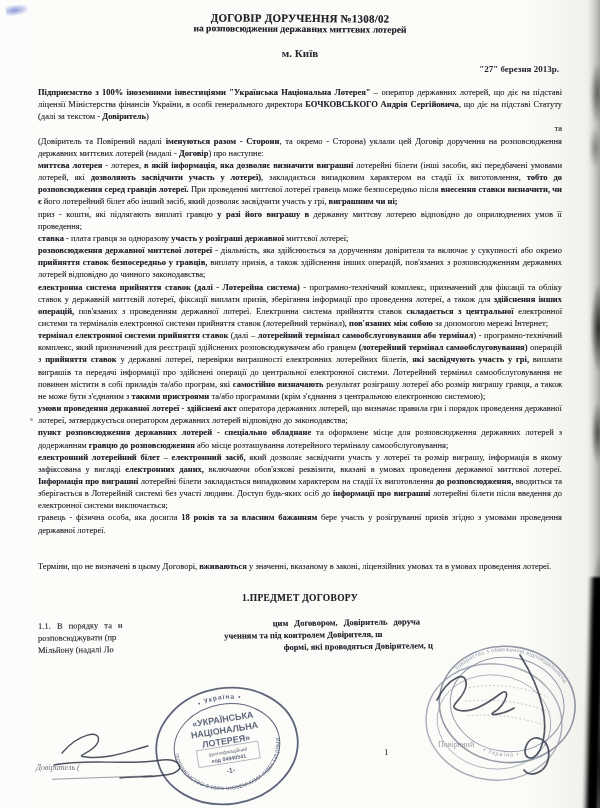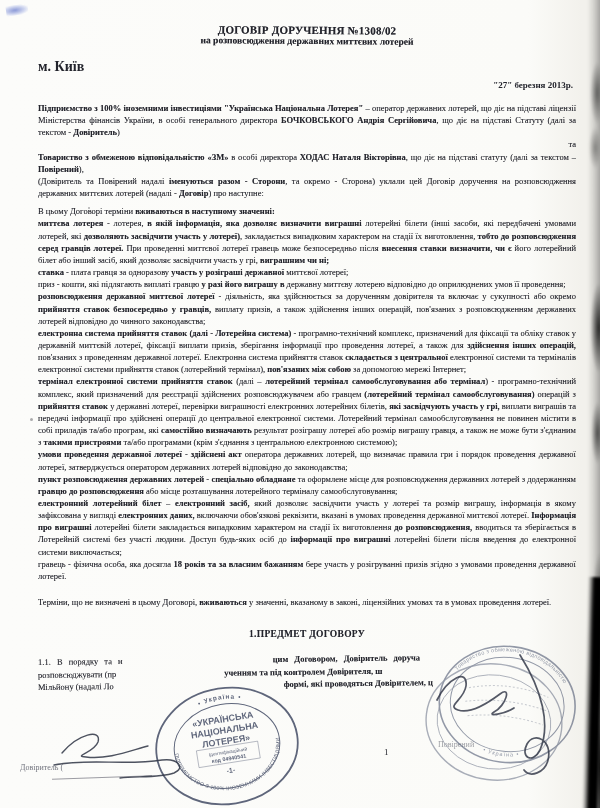--- a/index.html
+++ b/index.html
@@ -1,37 +1,37 @@
 <!DOCTYPE html>
 <html style="--ink-left: #3d4660; --ink-right: #3f4a66;"><head>
 <meta charset="utf-8">
 <style>
   html,body{margin:0;padding:0;}
   body{width:600px;height:808px;position:relative;overflow:hidden;
        background:#fbfbf8;font-family:"Liberation Serif","DejaVu Serif",serif;color:#23242c;}
   .page{position:absolute;inset:0;background:linear-gradient(to right,#fcfcfa 0%,#fbfbf8 88%,#f2f1ec 97%);}
-  .doc{position:absolute;left:0;top:12px;width:600px;padding:12px 24px 0 38px;box-sizing:border-box;}
+  .doc{position:absolute;left:0;top:0;width:600px;padding:12px 38px 0 38px;box-sizing:border-box;}
   .title{ text-align:center;font-weight:bold;font-size:11px;letter-spacing:.2px;transform:rotate(.4deg);
           text-shadow:0 0 .5px rgba(10,10,20,.5);}
   .subtitle{text-align:center;font-weight:bold;font-size:9.5px;transform:rotate(.45deg);
           text-shadow:0 0 .5px rgba(10,10,20,.45);}
-  .city{margin-top:13px;font-size:14px;font-weight:bold;}
+  .city{margin-top:13px;font-size:11px;font-weight:bold;text-align:center;}
   .date{margin-top:5px;font-size:9px;font-weight:bold;text-align:right;padding-right:3px;}
   .bodytext{margin-top:12px;font-size:8.5px;line-height:12.15px;}
   .para{text-align:justify;text-shadow:0 0 .4px rgba(20,20,30,.35);}
   .para.left{text-align:right;}
   .para.center{text-align:center;}
   .para.frag{text-align:left;transform:rotate(-.7deg);transform-origin:0 50%;}
   .para.wsp span{word-spacing:4px;}
   .b{font-weight:bold;}
   .gap{display:inline-block;height:1px;}
   .heading{font-weight:bold;font-size:9.5px;letter-spacing:.3px;}
   
   .pageno{position:absolute;left:384px;top:747px;font-size:9px;}
-  .siglabel-left{position:absolute;left:20px;top:763px;font-size:8px;color:#4c4f5c;opacity:.8;}
+  .siglabel-left{position:absolute;left:36px;top:763px;font-size:8px;color:#4c4f5c;opacity:.8;font-style:italic;}
   .sigline-left{position:absolute;left:52px;top:777px;width:100px;height:1px;background:rgba(60,60,75,.5);transform:rotate(-2deg);}
   .siglabel-right{position:absolute;left:438px;top:740px;font-size:8px;color:#4c4f5c;opacity:.55;}
   
   .stamp{position:absolute;pointer-events:none;}
   .stamp-left{left:152px;top:684px;width:150px;height:124px;transform:rotate(-9deg);opacity:.82;z-index:3;}
   .stamp-right{left:418px;top:634px;width:170px;height:160px;transform:rotate(7deg);opacity:.55;z-index:3;}
   .sig{position:absolute;z-index:4;pointer-events:none;}
   .sig-left{left:40px;top:720px;width:170px;height:80px;}
   .sig-right{left:415px;top:630px;width:170px;height:160px;}
   
@@ -61,34 +61,32 @@
 <div class="page">
 
   <div class="doc">
     <div class="title">ДОГОВІР ДОРУЧЕННЯ №1308/02</div>
     <div class="subtitle">на розповсюдження державних миттєвих лотерей</div>
     <div class="city">м. Київ</div>
     <div class="date">"27" березня 2013р.</div>
     <div class="bodytext">
         <div class="para"><span class="b">Підприємство з 100% іноземними інвестиціями "Українська Національна Лотерея"</span><span> – оператор державних лотерей, що діє на підставі ліцензії Міністерства фінансів України, в особі генерального директора </span><span class="b">БОЧКОВСЬКОГО Андрія Сергійовича</span><span>, що діє на підставі Статуту  (далі за текстом - </span><span class="b">Довіритель</span><span>)</span></div>
         <div class="para left"><span>та</span></div>
-        <div class="para"><span class="b">Товариство з обмеженою відповідальністю «ЗМ»</span><span> в особі директора </span><span class="b">ХОДАС Наталя Вікторівна</span><span>, що діє на підставі статуту (далі за текстом – </span><span class="b">Повірений</span><span>),</span></div>
         <div class="para"><span>(Довіритель та Повірений надалі </span><span class="b">іменуються разом - Сторони</span><span>, та окремо - Сторона) уклали цей Договір доручення на розповсюдження державних миттєвих лотерей (надалі - </span><span class="b">Договір</span><span>) про наступне:</span></div>
-        <div class="para" style="margin-top: 6px;"><span>В цьому Договорі терміни </span><span class="b">вживаються в наступному значенні:</span></div>
         <div class="para"><span class="b">миттєва лотерея</span><span> - лотерея, </span><span class="b">в якій інформація, яка дозволяє визначити виграшні</span><span> лотерейні білети (інші засоби, які передбачені умовами лотерей, які </span><span class="b">дозволяють засвідчити участь у лотереї)</span><span>, закладається випадковим характером на стадії їх виготовлення, </span><span class="b">тобто до розповсюдження серед гравців лотереї.</span><span> При проведенні миттєвої лотереї гравець може безпосередньо після </span><span class="b">внесення ставки визначити, чи є</span><span> його лотерейний білет або інший засіб, який дозволяє засвідчити участь у грі, </span><span class="b">виграшним чи ні;</span></div>
+        <div class="para"><span>приз  - кошти, які підлягають виплаті  гравцю </span><span class="b">у разі його виграшу в</span><span> державну миттєву лотерею відповідно до оприлюднених умов її проведення;</span></div>
         <div class="para"><span class="b">ставка</span><span> - плата гравця за одноразову </span><span class="b">участь у розіграші державної</span><span> миттєвої лотереї;</span></div>
-        <div class="para"><span>приз  - кошти, які підлягають виплаті  гравцю </span><span class="b">у разі його виграшу в</span><span> державну миттєву лотерею відповідно до оприлюднених умов її проведення;</span></div>
         <div class="para"><span class="b">розповсюдження державної миттєвої лотереї</span><span> - діяльність, яка здійснюється за дорученням довірителя та включає у сукупності або окремо </span><span class="b">прийняття ставок безпосередньо у гравців,</span><span> виплату призів, а також здійснення інших операцій, пов'язаних з розповсюдженням державних лотерей відповідно до чинного законодавства;</span></div>
         <div class="para"><span class="b">електронна система прийняття ставок (далі - Лотерейна система)</span><span> - програмно-технічний комплекс, призначений для фіксації та обліку ставок у державній миттєвій лотереї, фіксації виплати призів, зберігання інформації про проведення лотереї, а також для </span><span class="b">здійснення інших операцій,</span><span> пов'язаних з проведенням державної лотереї. Електронна система прийняття ставок </span><span class="b">складається з центральної</span><span> електронної системи та терміналів електронної системи прийняття ставок (лотерейний термінал), </span><span class="b">пов'язаних між собою</span><span> за допомогою мережі Інтернет;</span></div>
         <div class="para"><span class="b">термінал електронної системи прийняття ставок</span><span> (далі – </span><span class="b">лотерейний термінал самообслуговування або термінал</span><span>) - програмно-технічний комплекс, який призначений для реєстрації здійснених розповсюджувачем або гравцем </span><span class="b">(лотерейний термінал самообслуговування)</span><span> операцій з </span><span class="b">прийняття ставок</span><span> у державні лотереї, перевірки виграшності електронних лотерейних білетів, </span><span class="b">які засвідчують участь у грі,</span><span> виплати виграшів та передачі інформації про здійснені операції до центральної електронної системи. Лотерейний термінал самообслуговування не повинен містити в собі приладів та/або програм, які </span><span class="b">самостійно визначають</span><span> результат розіграшу лотереї або розмір виграшу гравця, а також не може бути з'єднаним з </span><span class="b">такими пристроями</span><span> та/або програмами (крім з'єднання з центральною електронною системою);</span></div>
         <div class="para"><span class="b">умови проведення державної лотереї</span><span> - </span><span class="b">здійснені акт</span><span> оператора державних лотерей, що визначає правила гри і порядок проведення державної лотереї, затверджується оператором державних лотерей відповідно до законодавства;</span></div>
         <div class="para"><span class="b">пункт розповсюдження державних лотерей</span><span> - </span><span class="b">спеціально обладнане</span><span> та оформлене місце для розповсюдження державних лотерей з додержанням </span><span class="b">гравцю до розповсюдження</span><span> або місце розташування лотерейного терміналу самообслуговування;</span></div>
         <div class="para"><span class="b">електронний лотерейний білет</span><span> – </span><span class="b">електронний засіб,</span><span> який дозволяє засвідчити участь у лотереї та розмір виграшу, інформація в якому зафіксована у вигляді </span><span class="b">електронних даних,</span><span> включаючи обов'язкові реквізити, вказані в умовах проведення державної миттєвої лотереї. </span><span class="b">Інформація про виграшні</span><span> лотерейні білети закладається випадковим характером на стадії їх виготовлення </span><span class="b">до розповсюдження,</span><span> вводиться та зберігається в Лотерейній системі без участі людини. Доступ будь-яких осіб до </span><span class="b">інформації про виграшні</span><span> лотерейні білети після введення до електронної системи виключається;</span></div>
         <div class="para"><span>гравець - фізична особа, яка досягла </span><span class="b">18 років та за власним бажанням</span><span> бере участь у розігруванні призів згідно з умовами проведення державної лотереї.</span></div>
-        <div class="para" style="margin-top: 14px;"><span>Терміни, що не визначені в цьому Договорі, </span><span class="b">вживаються</span><span> у значенні, вказаному в законі, ліцензійних умовах та в умовах проведення лотереї.</span></div>
+        <div class="para" style="margin-top: 24px;"><span>Терміни, що не визначені в цьому Договорі, </span><span class="b">вживаються</span><span> у значенні, вказаному в законі, ліцензійних умовах та в умовах проведення лотереї.</span></div>
         <div class="para center heading" style="margin-top: 20px;"><span class="b">1.ПРЕДМЕТ ДОГОВОРУ</span></div>
         <div class="para frag wsp" style="margin-top: 16px;"><span>1.1. В  порядку  та  н</span><span class="gap" style="width: 150px;"></span><span class="b">цим  Договором,  Довіритель  доруча</span></div>
         <div class="para frag"><span>розповсюджувати (пр</span><span class="gap" style="width: 108px;"></span><span class="b">ученням та під контролем Довірителя, ш</span></div>
         <div class="para frag"><span>Мільйону (надалі Ло</span><span class="gap" style="width: 170px;"></span><span class="b">формі, які проводяться Довірителем, ц</span></div>
       </div>
   </div>
 
   <div class="pageno">1</div>
   <div class="siglabel-left">Довіритель (</div>
   <div class="sigline-left"></div>

